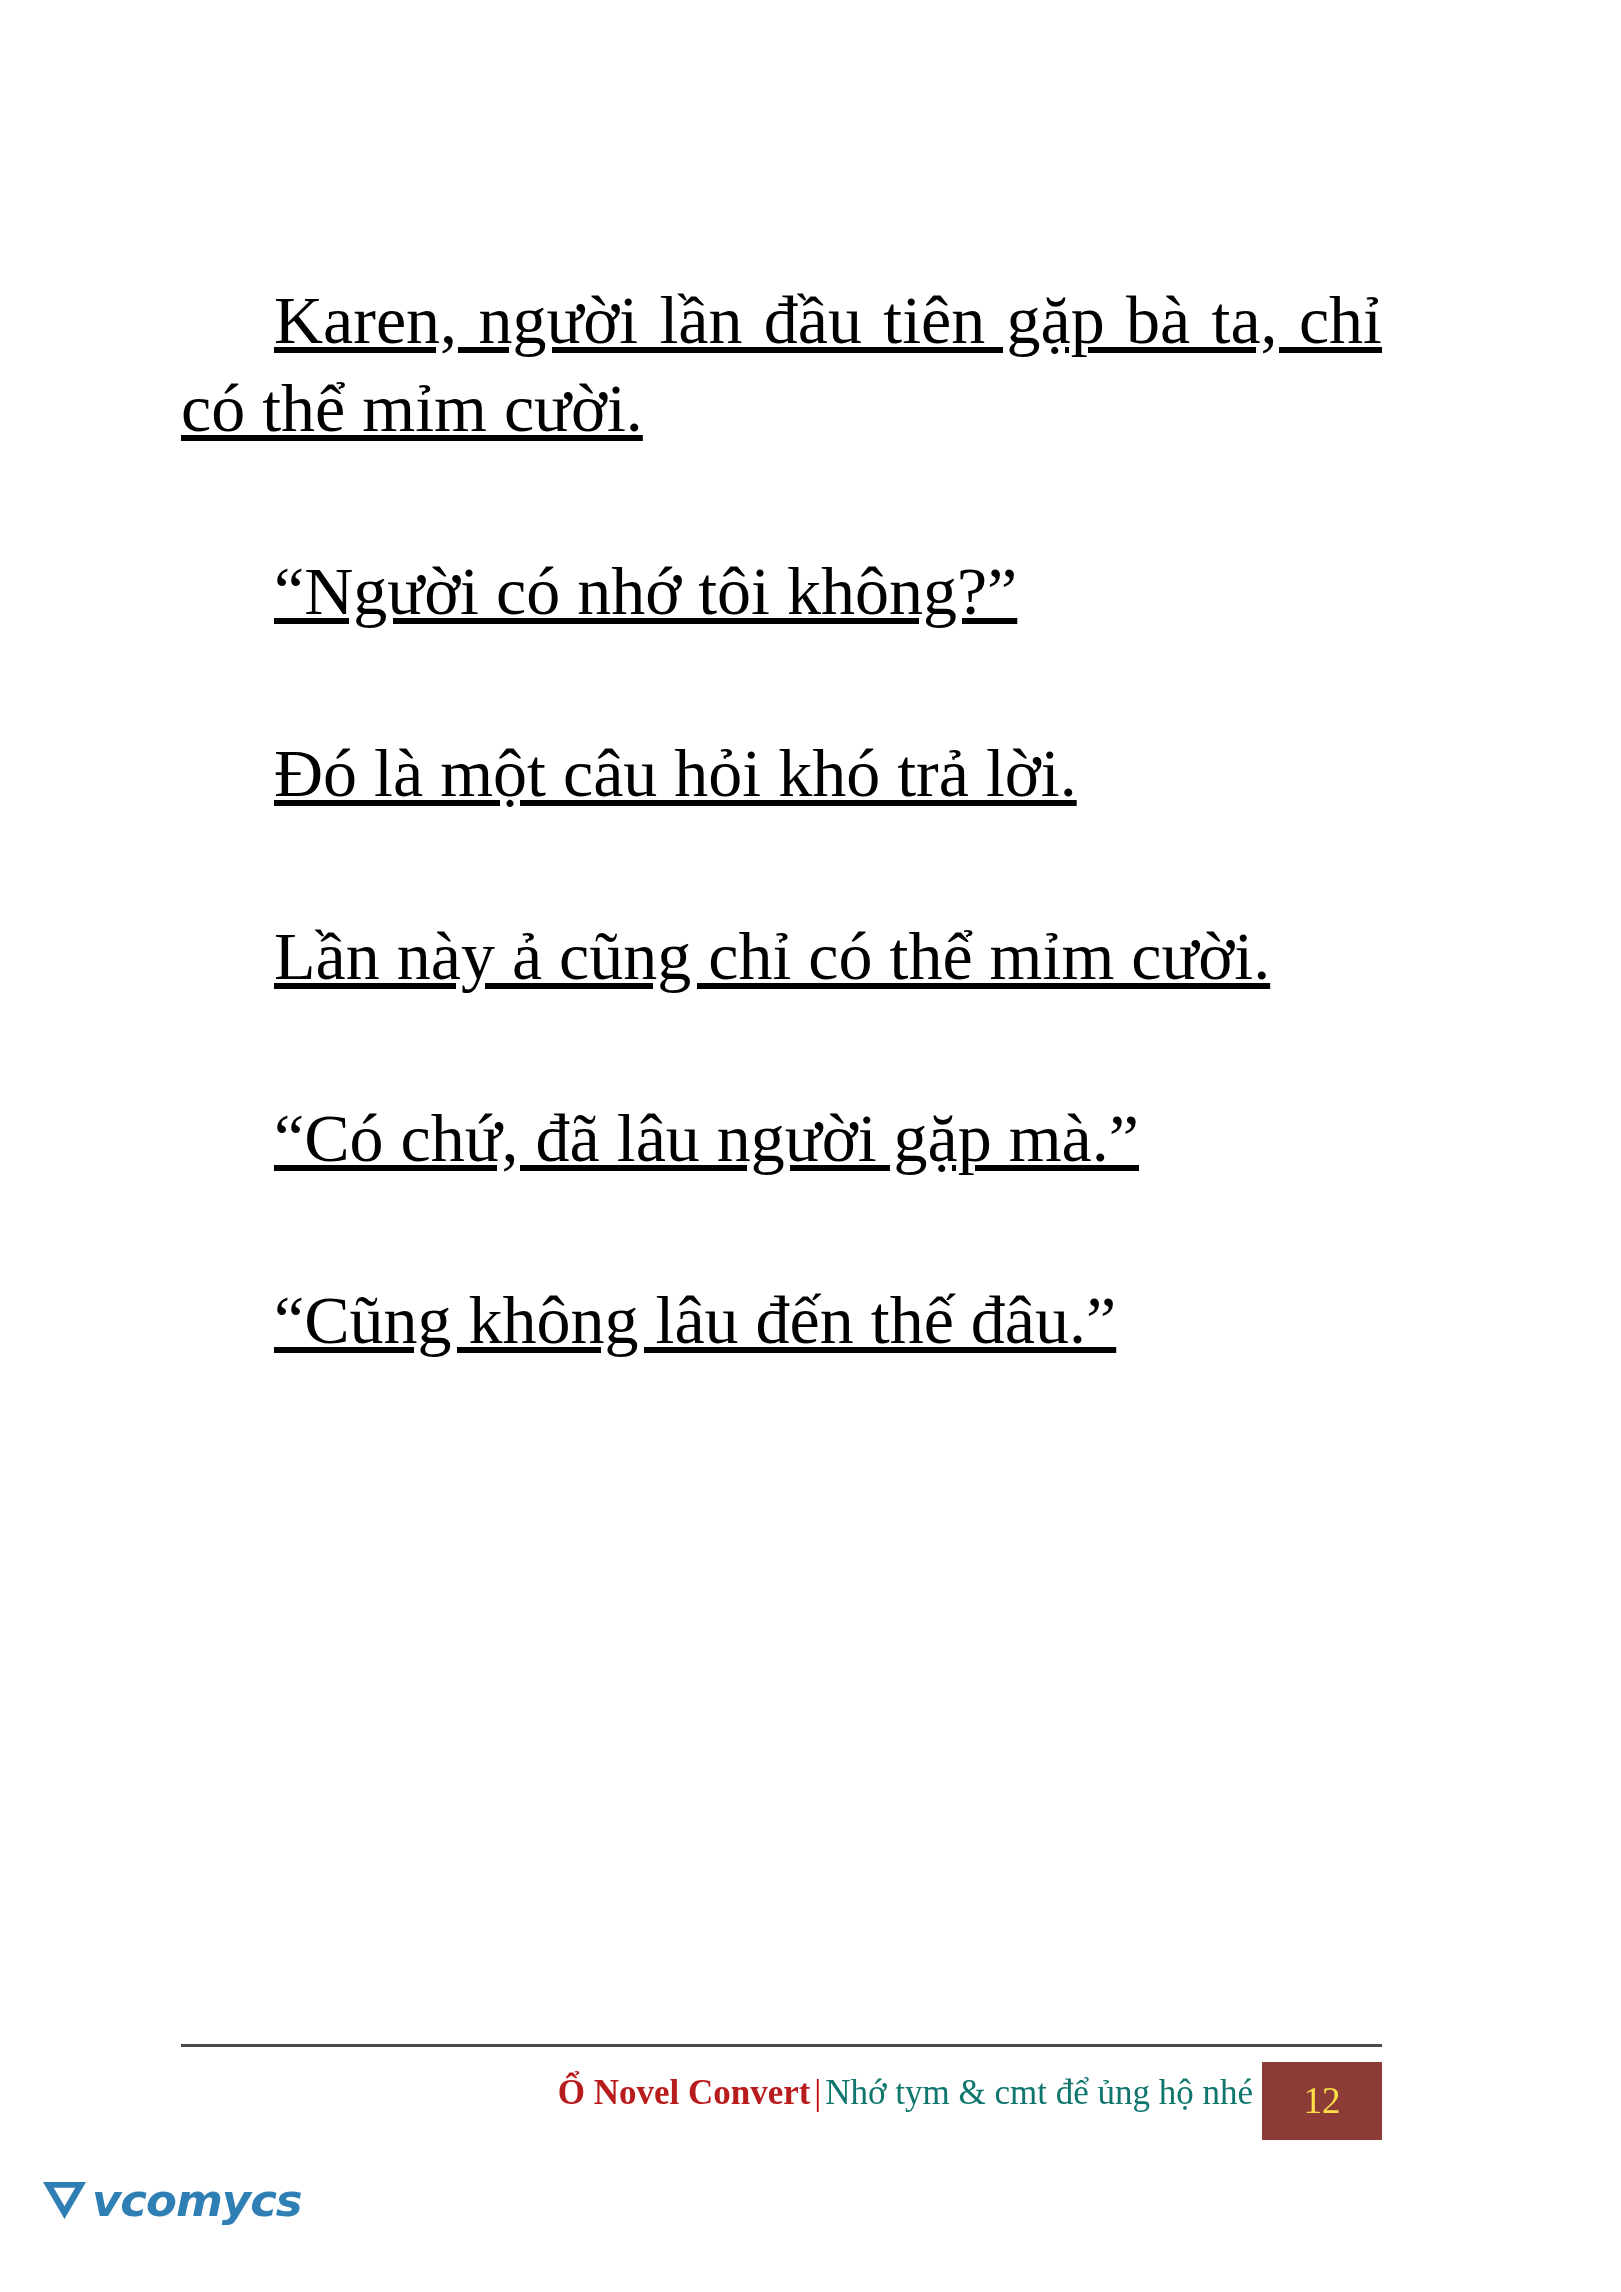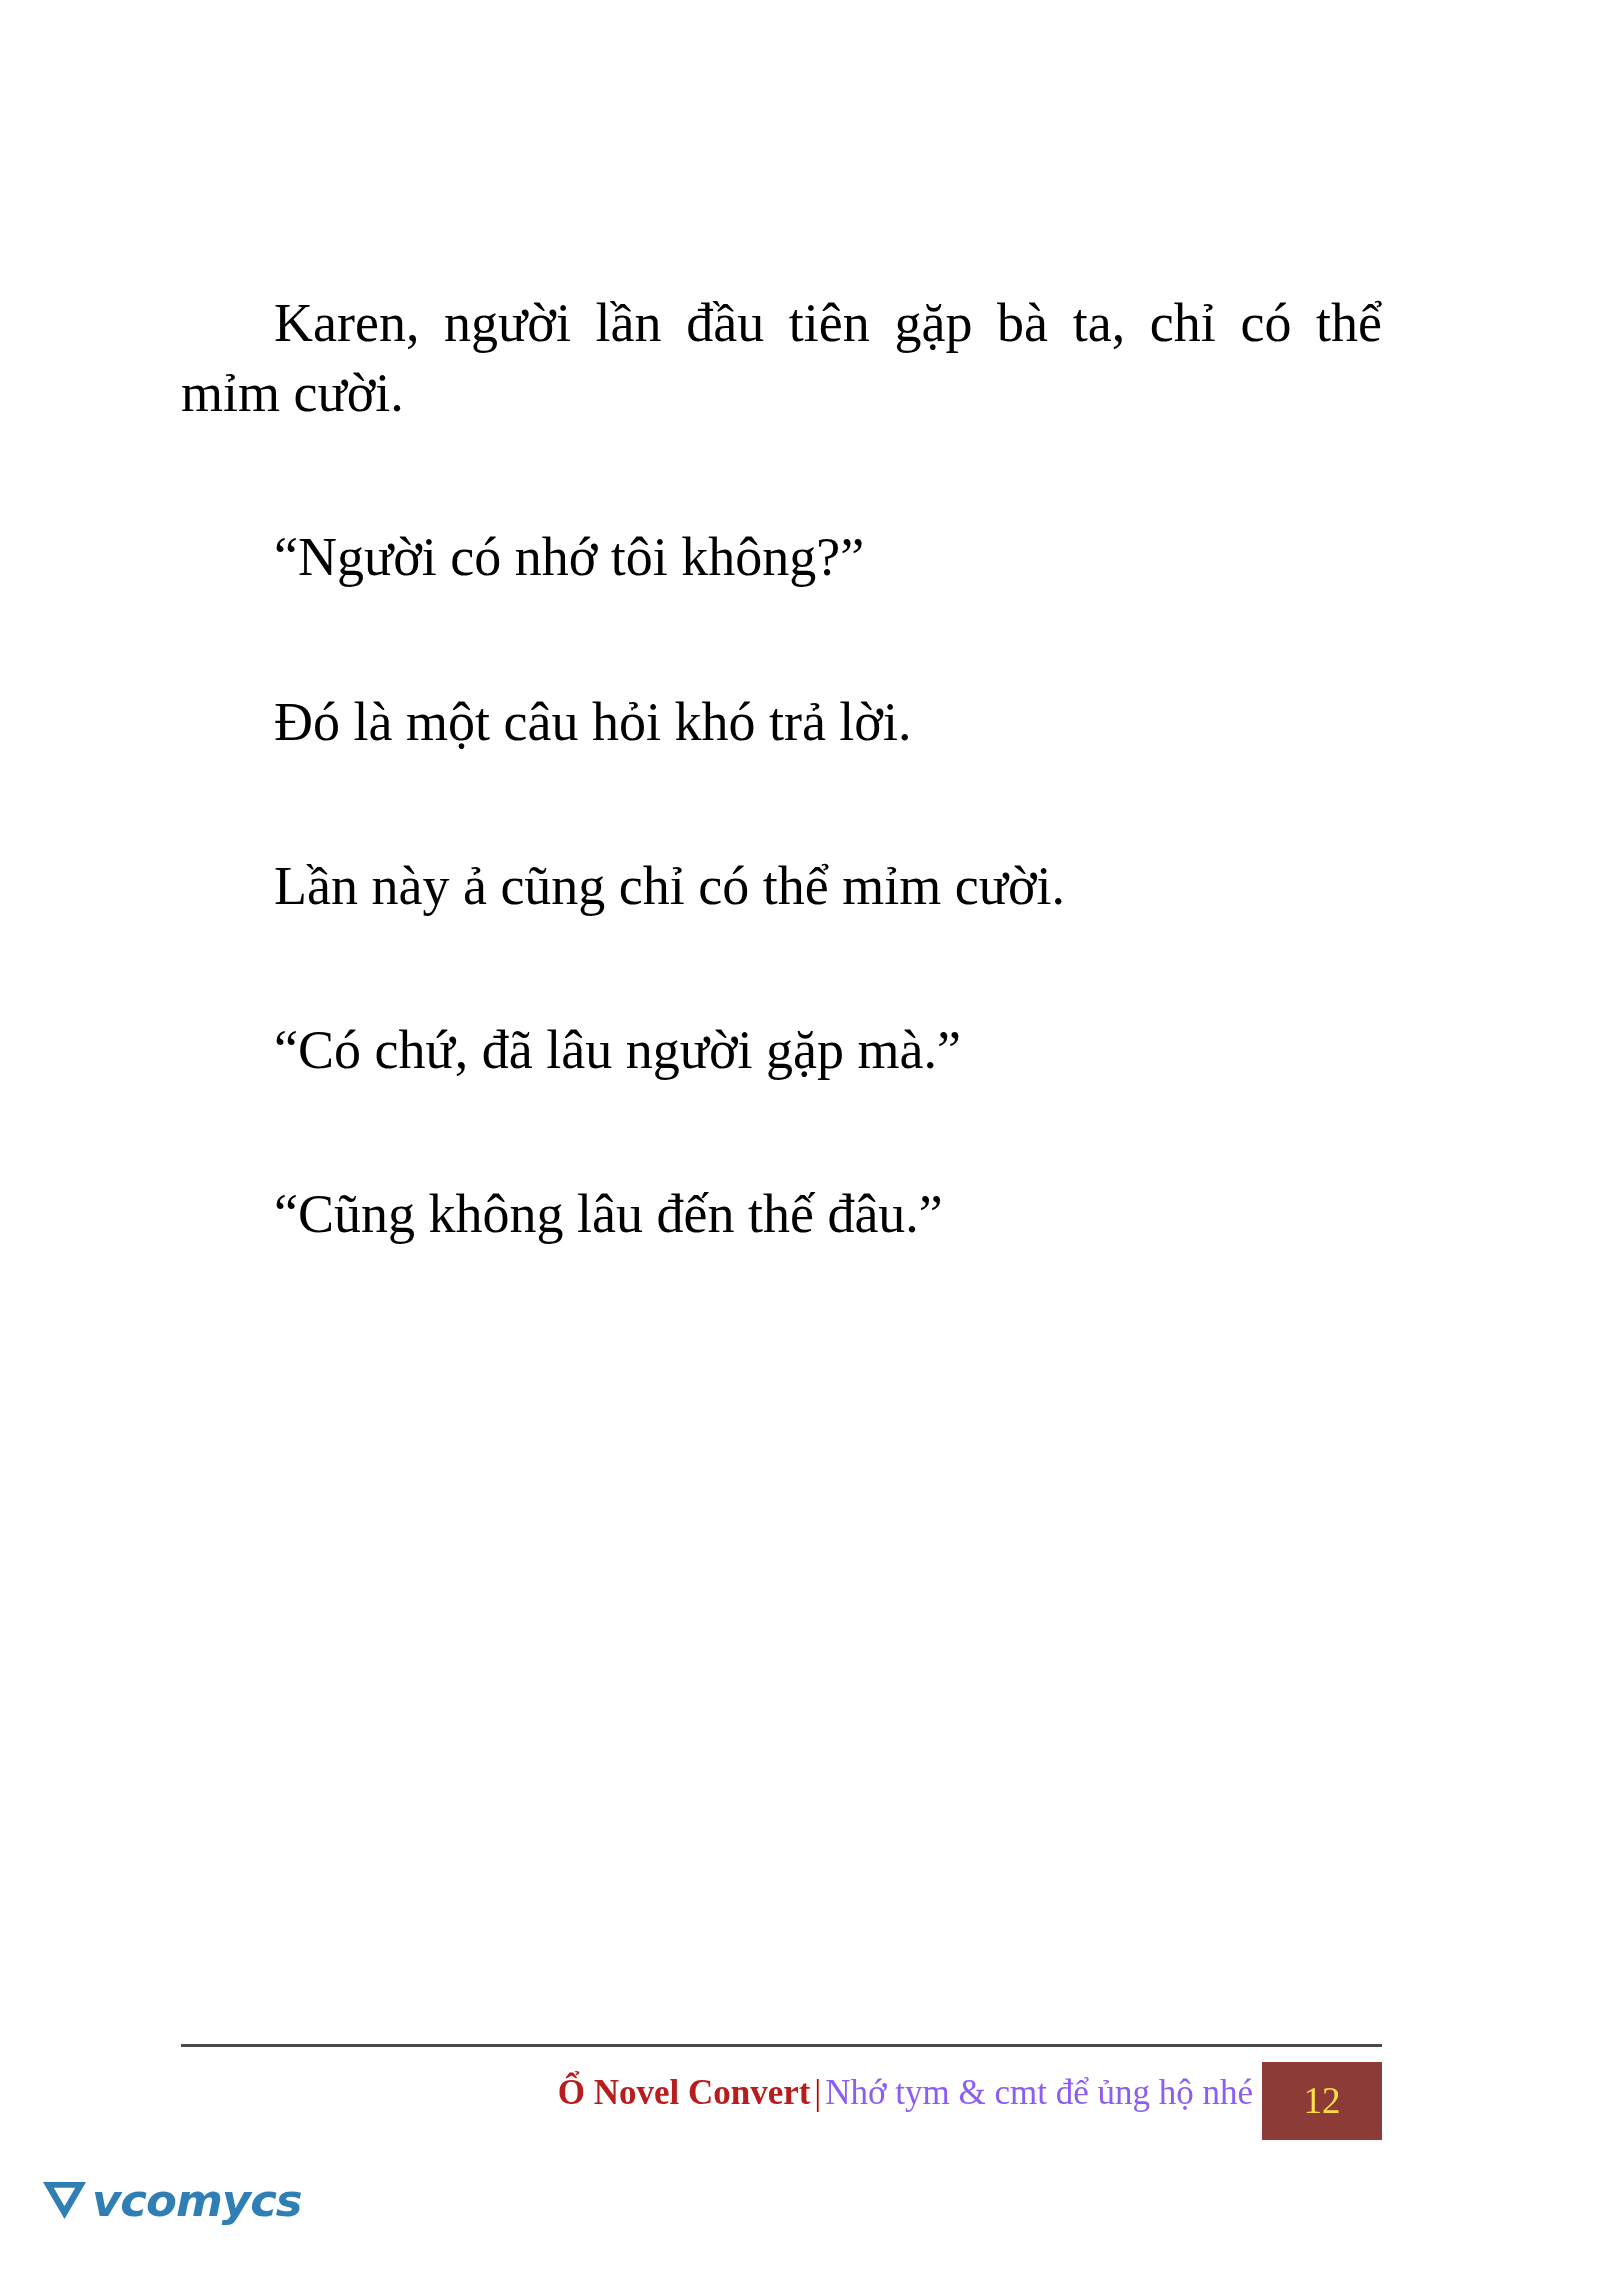--- a/index.html
+++ b/index.html
@@ -69,27 +69,28 @@
   }
 
   
   .content {
     position: absolute;
     left: 181px;
     top: 272px;
     width: 1201px;
   }
   .para {
-    font-size: 54px;
+    font-size: 68px;
     line-height: 1.30;
     text-align: justify;
     text-justify: inter-word;
     text-indent: 93px;
-    margin: 16px 0 94px 0;
+    margin: 4px 0 94px 0;
     color: #000000;
+    text-decoration: underline;
   }
   .para:last-child { margin-bottom: 0; }
 
   
   .footer {
     position: absolute;
     left: 181px;
     top: 2044px;
     width: 1201px;
     height: 108px;
@@ -120,21 +121,21 @@
   .footer-brand {
     color: #b91c1c;
     font-weight: bold;
     margin-top: 24px;
   }
   .footer-sep {
     color: #c00000;
     padding: 0 3.9px;
   }
   .footer-note {
-    color: #8b5cf6;
+    color: #0f766e;
     font-family: Liberation Serif, serif;
   }
   .page-number {
     position: absolute;
     right: 0px;
     top: 0px;
     width: 120px;
     height: 78px;
     background: #8d3b36;
     color: #fde047;

